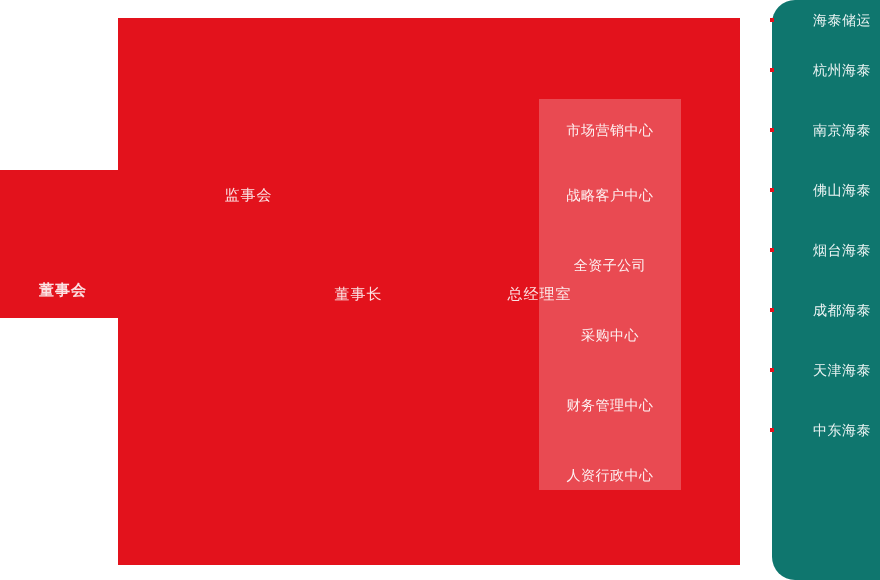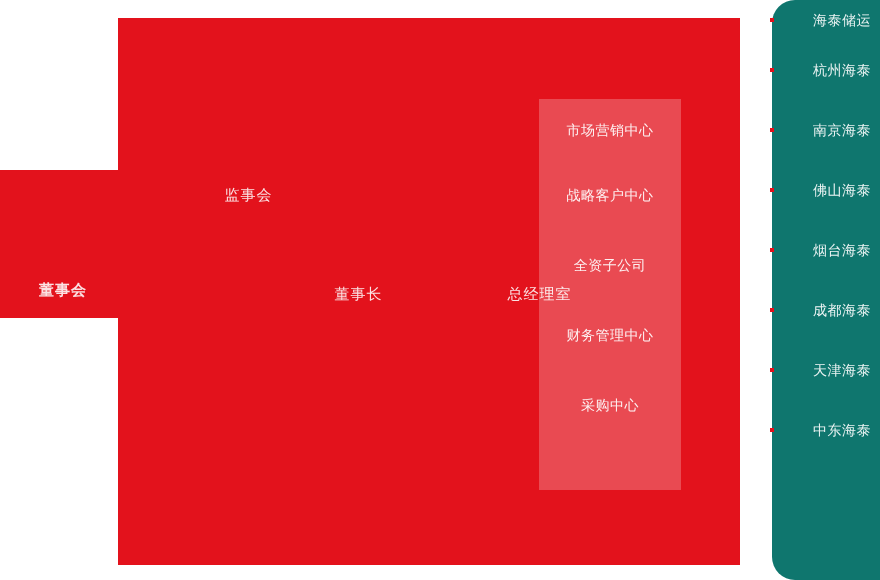--- a/index.html
+++ b/index.html
@@ -200,28 +200,32 @@
           <span class="dept-label">战略客户中心</span>
         </div>
 
         <div class="dept-item">
           <span class="dept-marker"></span>
           <span class="dept-label">全资子公司</span>
         </div>
 
         <div class="dept-item">
           <span class="dept-marker"></span>
+          <span class="dept-label">采购中心</span>
+        </div>
+
+        <div class="dept-item">
+          <span class="dept-marker"></span>
           <span class="dept-label">财务管理中心</span>
         </div>
 
         <div class="dept-item">
           <span class="dept-marker"></span>
-          <span class="dept-label">采购中心</span>
-        </div>
-
+          <span class="dept-label">人资行政中心</span>
+        </div>
 
       </div>
     </div>
   </div>
 
   <div class="sidebar-rail"></div>
 
   <div class="sidebar">
     <div class="sidebar-list">
 

